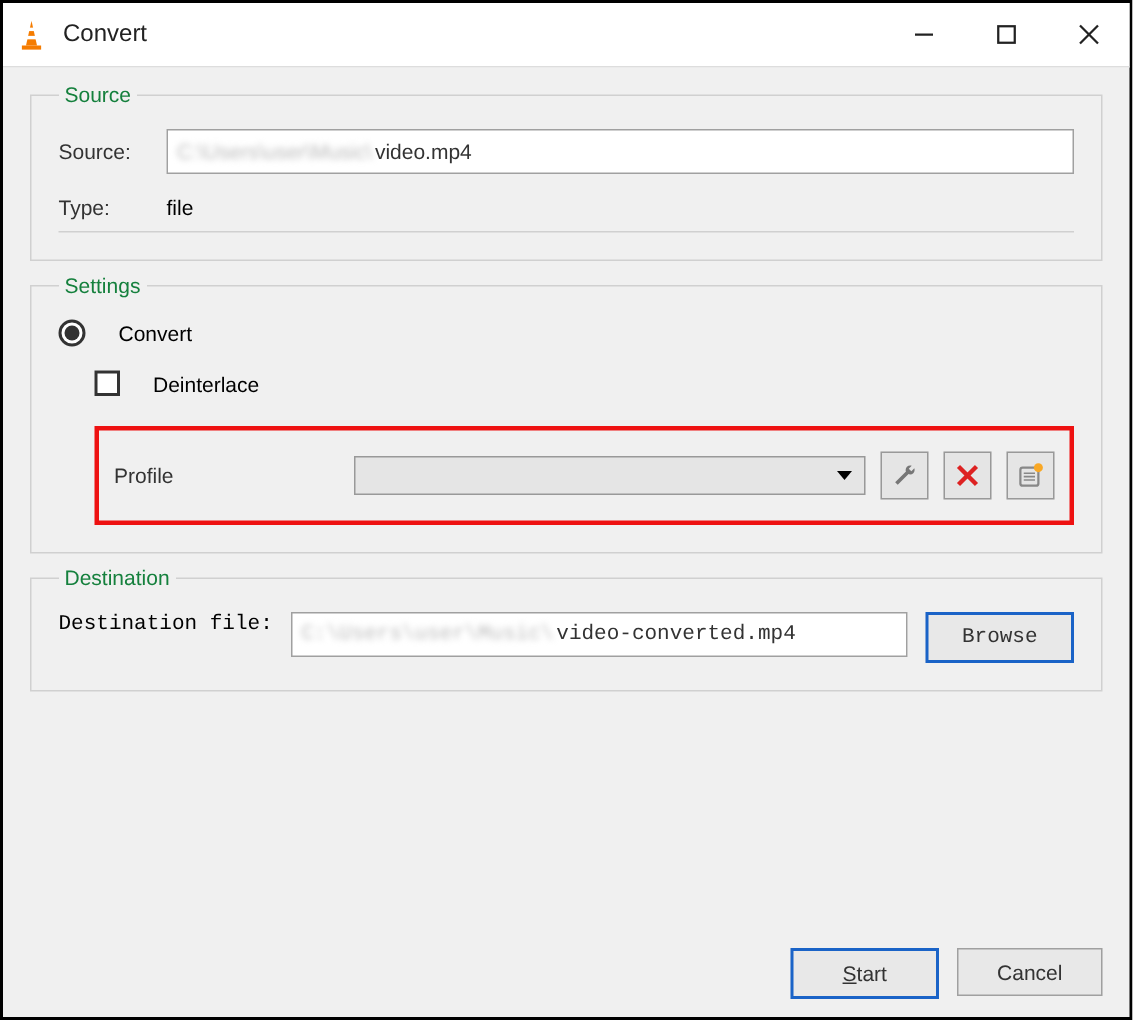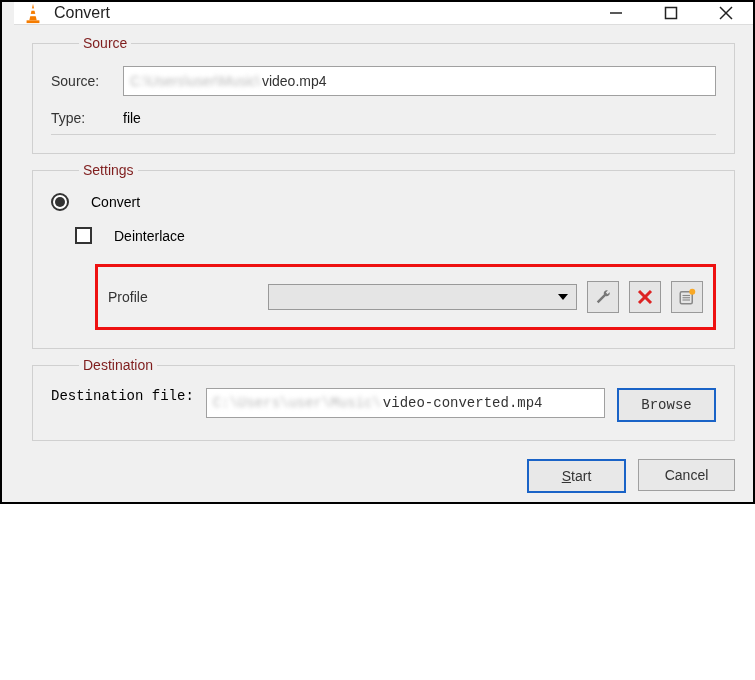--- a/index.html
+++ b/index.html
@@ -8,27 +8,26 @@
     width: 755px;
     height: 680px;
     font-family: "Segoe UI", Tahoma, sans-serif;
     font-size: 14px;
     background: #fff;
     box-sizing: border-box;
   }
   .window {
     box-sizing: border-box;
     width: 755px;
-    height: 504px;
+    height: 680px;
     border: 2px solid #000;
     background: #f0f0f0;
     position: relative;
     display: flex;
     flex-direction: column;
-    padding-left: 12px;
   }
   .titlebar {
     height: 42px;
     background: #fff;
     display: flex;
     align-items: center;
     border-bottom: 1px solid #ddd;
     padding-left: 8px;
   }
   .vlc-cone {
@@ -61,23 +60,22 @@
     gap: 8px;
   }
   fieldset.group {
     border: 1px solid #d0d0d0;
     margin: 0;
     padding: 15px 18px 18px 18px;
     position: relative;
   }
   fieldset.group > legend {
     font-size: 14px;
-    color: #7f1d1d;
+    color: #15803d;
     padding: 0 4px;
-    margin-left: 28px;
   }
   .row {
     display: flex;
     align-items: center;
     gap: 12px;
   }
   .label {
     color: #333;
     min-width: 60px;
   }
@@ -139,21 +137,20 @@
     flex-direction: column;
     gap: 16px;
   }
   .profile-row-wrap {
     border: 3px solid #e11;
     padding: 14px 10px;
     margin-top: 6px;
     display: flex;
     align-items: center;
     gap: 10px;
-    margin-left: 20px;
   }
   .profile-label {
     min-width: 150px;
     color: #333;
   }
   .dropdown {
     flex: 1;
     height: 26px;
     background: #e5e5e5;
     border: 1px solid #999;

